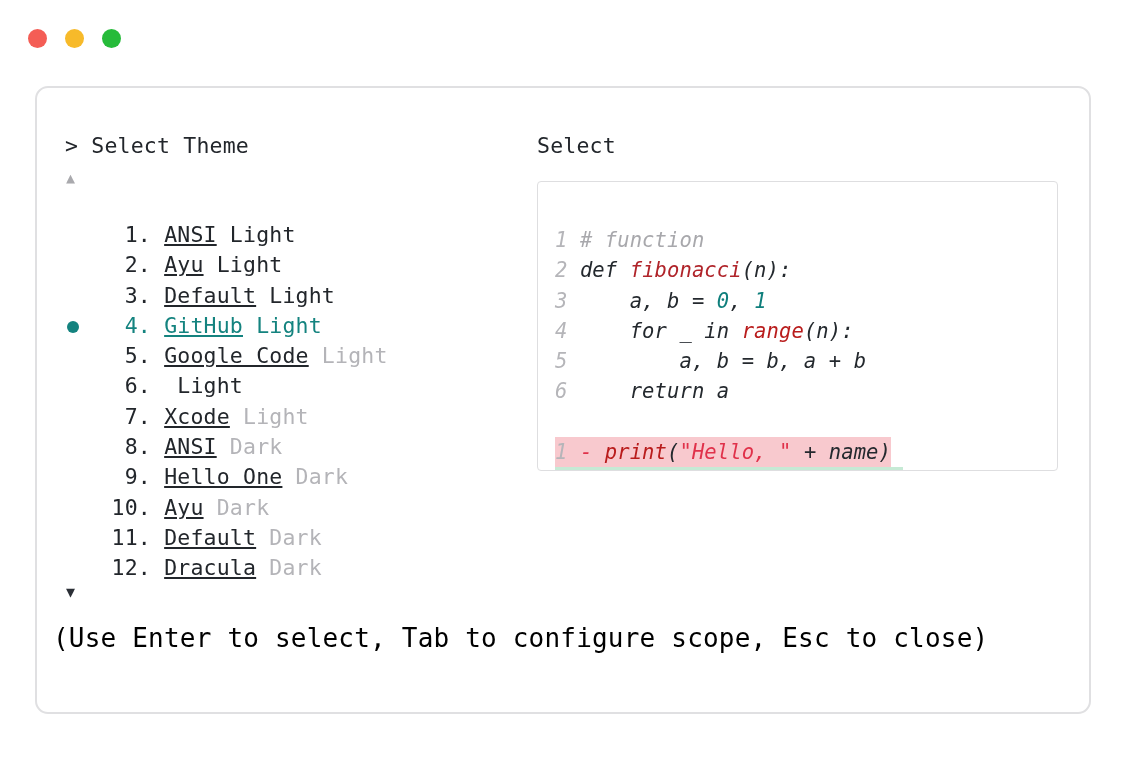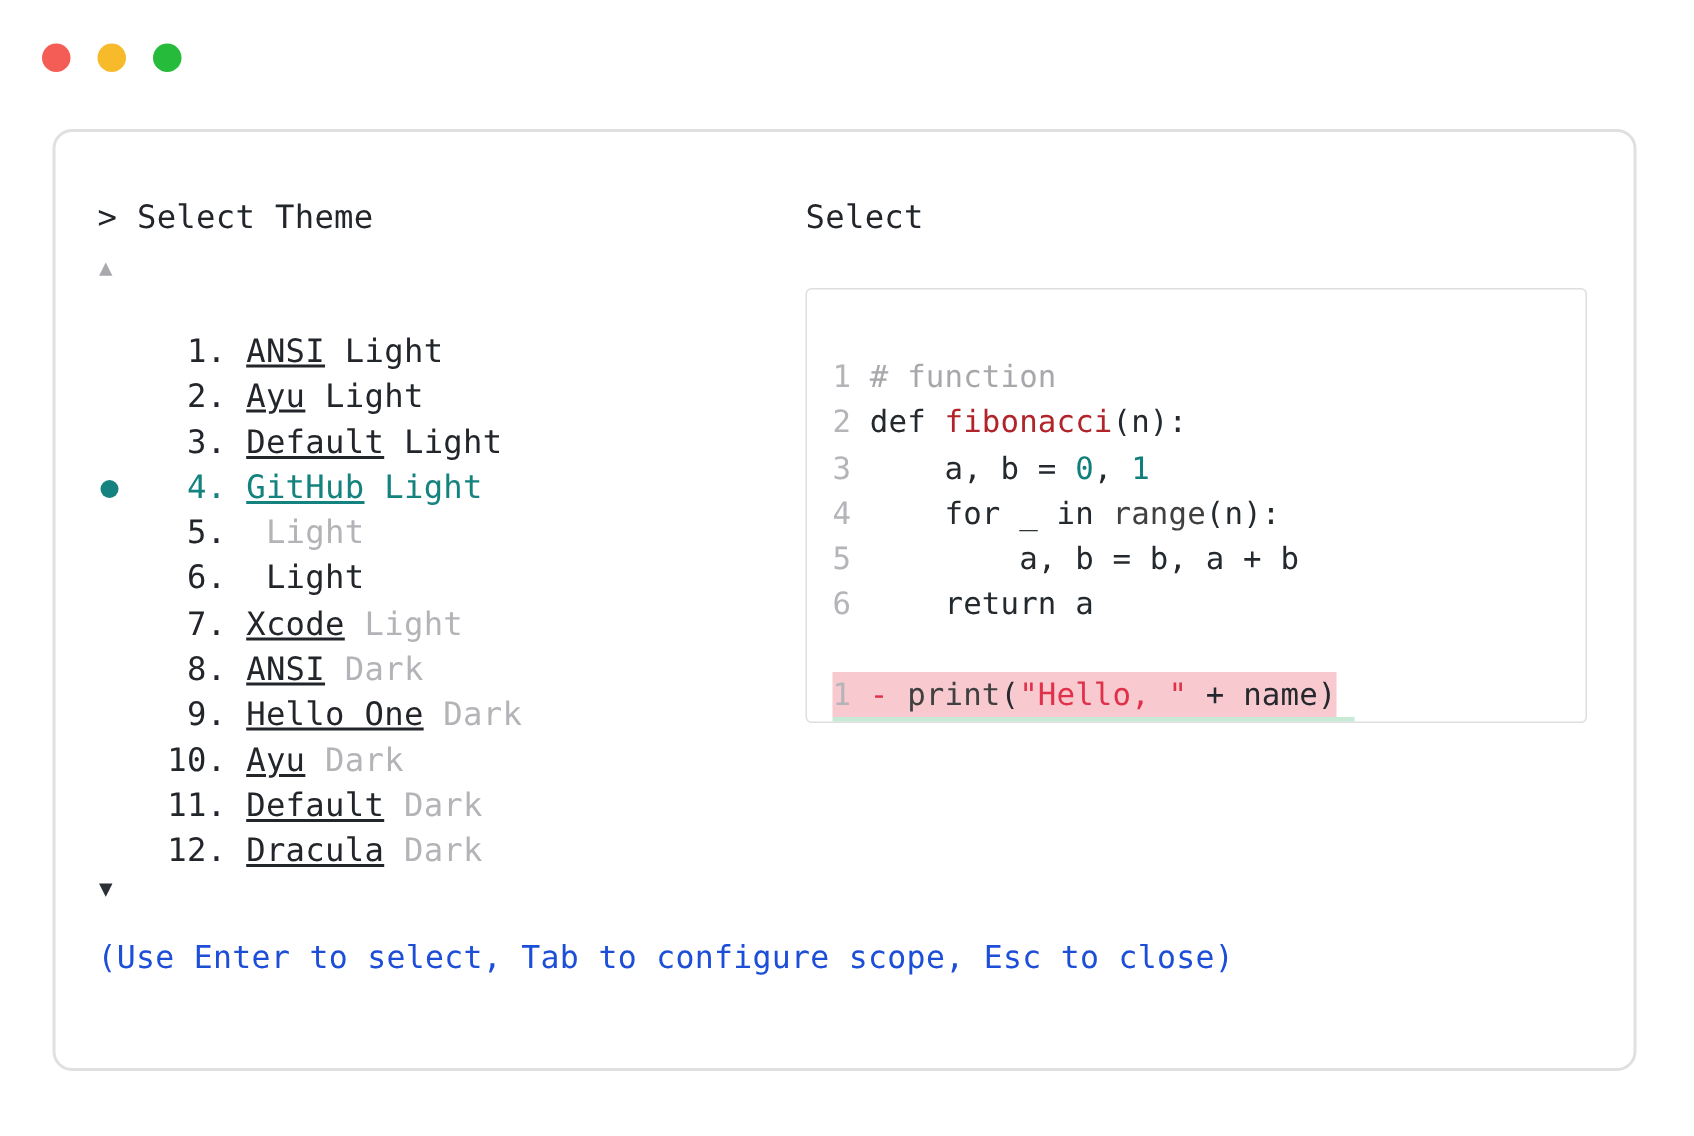--- a/index.html
+++ b/index.html
@@ -134,59 +134,60 @@
   }
   .variant.strong { color: #22262b; }
   .theme-row.selected .num,
   .theme-row.selected .dotsep,
   .theme-row.selected .label,
   .theme-row.selected .variant { color: #14837f; }
 
   
   .hint {
     position: absolute;
-    left: 28px;
+    left: 16px;
     top: 536px;
-    font-size: 21px;
+    font-size: 26px;
     line-height: 28px;
-    color: #1d4ed8;
+    color: #000000;
     white-space: pre;
     letter-spacing: 0.2px;
   }
 
   
   .preview-box {
-    margin-top: 32px;
+    margin-top: 21px;
     width: 521px;
     height: 290px;
     box-sizing: border-box;
     border: 1.5px solid #dedee0;
     border-radius: 4px;
     background: #ffffff;
     position: relative;
     overflow: hidden;
+    font-style: italic;
   }
   .code {
     position: absolute;
     left: 17px;
     top: 43px;
     font-size: 20.5px;
     line-height: 30.3px;
     white-space: pre;
     letter-spacing: 0.1px;
   }
   .code-line { height: 30.3px; white-space: pre; }
   .ln {
     color: #b5b5b9;
   }
   .tok-plain   { color: #24292e; }
   .tok-comment { color: #a8a8ac; }
   .tok-fn      { color: #b0242a; }
   .tok-num     { color: #0f7f7c; }
-  .tok-builtin { color: #404040; }
+  .tok-builtin { color: #b91c1c; }
   .tok-str     { color: #e0314a; }
   .tok-kw      { color: #24292e; }
 
   .code-gap { height: 30.3px; }
 
   .diff-minus { background: #f8c9ce; }
   .diff-plus  { background: #c6ead5; }
   .diff-minus .diff-mark { color: #e0314a; }
   .diff-plus  .diff-mark { color: #0f7f7c; }
   .hl { display: inline-block; }
@@ -206,21 +207,21 @@
     <div class="left-col">
       <div class="heading">&gt; Select Theme</div>
 
       <div class="arrow arrow-up">▲</div>
 
       <ul class="theme-list" id="theme-list">
           <li class="theme-row"><span class="bullet-cell"></span><span class="num">1</span><span class="dotsep">. </span><span class="label">ANSI</span><span class="variant strong"> Light</span></li>
           <li class="theme-row"><span class="bullet-cell"></span><span class="num">2</span><span class="dotsep">. </span><span class="label">Ayu</span><span class="variant strong"> Light</span></li>
           <li class="theme-row"><span class="bullet-cell"></span><span class="num">3</span><span class="dotsep">. </span><span class="label">Default</span><span class="variant strong"> Light</span></li>
           <li class="theme-row selected"><span class="bullet-cell"><span class="bullet"></span></span><span class="num">4</span><span class="dotsep">. </span><span class="label">GitHub</span><span class="variant strong"> Light</span></li>
-          <li class="theme-row"><span class="bullet-cell"></span><span class="num">5</span><span class="dotsep">. </span><span class="variant"> Light</span></li>
+          <li class="theme-row"><span class="bullet-cell"></span><span class="num">5</span><span class="dotsep">. </span><span class="label">Google Code</span><span class="variant"> Light</span></li>
           <li class="theme-row"><span class="bullet-cell"></span><span class="num">6</span><span class="dotsep">. </span><span class="variant strong"> Light</span></li>
           <li class="theme-row"><span class="bullet-cell"></span><span class="num">7</span><span class="dotsep">. </span><span class="label">Xcode</span><span class="variant"> Light</span></li>
           <li class="theme-row"><span class="bullet-cell"></span><span class="num">8</span><span class="dotsep">. </span><span class="label">ANSI</span><span class="variant"> Dark</span></li>
           <li class="theme-row"><span class="bullet-cell"></span><span class="num">9</span><span class="dotsep">. </span><span class="label">Hello One</span><span class="variant"> Dark</span></li>
           <li class="theme-row"><span class="bullet-cell"></span><span class="num">10</span><span class="dotsep">. </span><span class="label">Ayu</span><span class="variant"> Dark</span></li>
           <li class="theme-row"><span class="bullet-cell"></span><span class="num">11</span><span class="dotsep">. </span><span class="label">Default</span><span class="variant"> Dark</span></li>
           <li class="theme-row"><span class="bullet-cell"></span><span class="num">12</span><span class="dotsep">. </span><span class="label">Dracula</span><span class="variant"> Dark</span></li>
         </ul>
 
       <div class="arrow arrow-down">▼</div>

